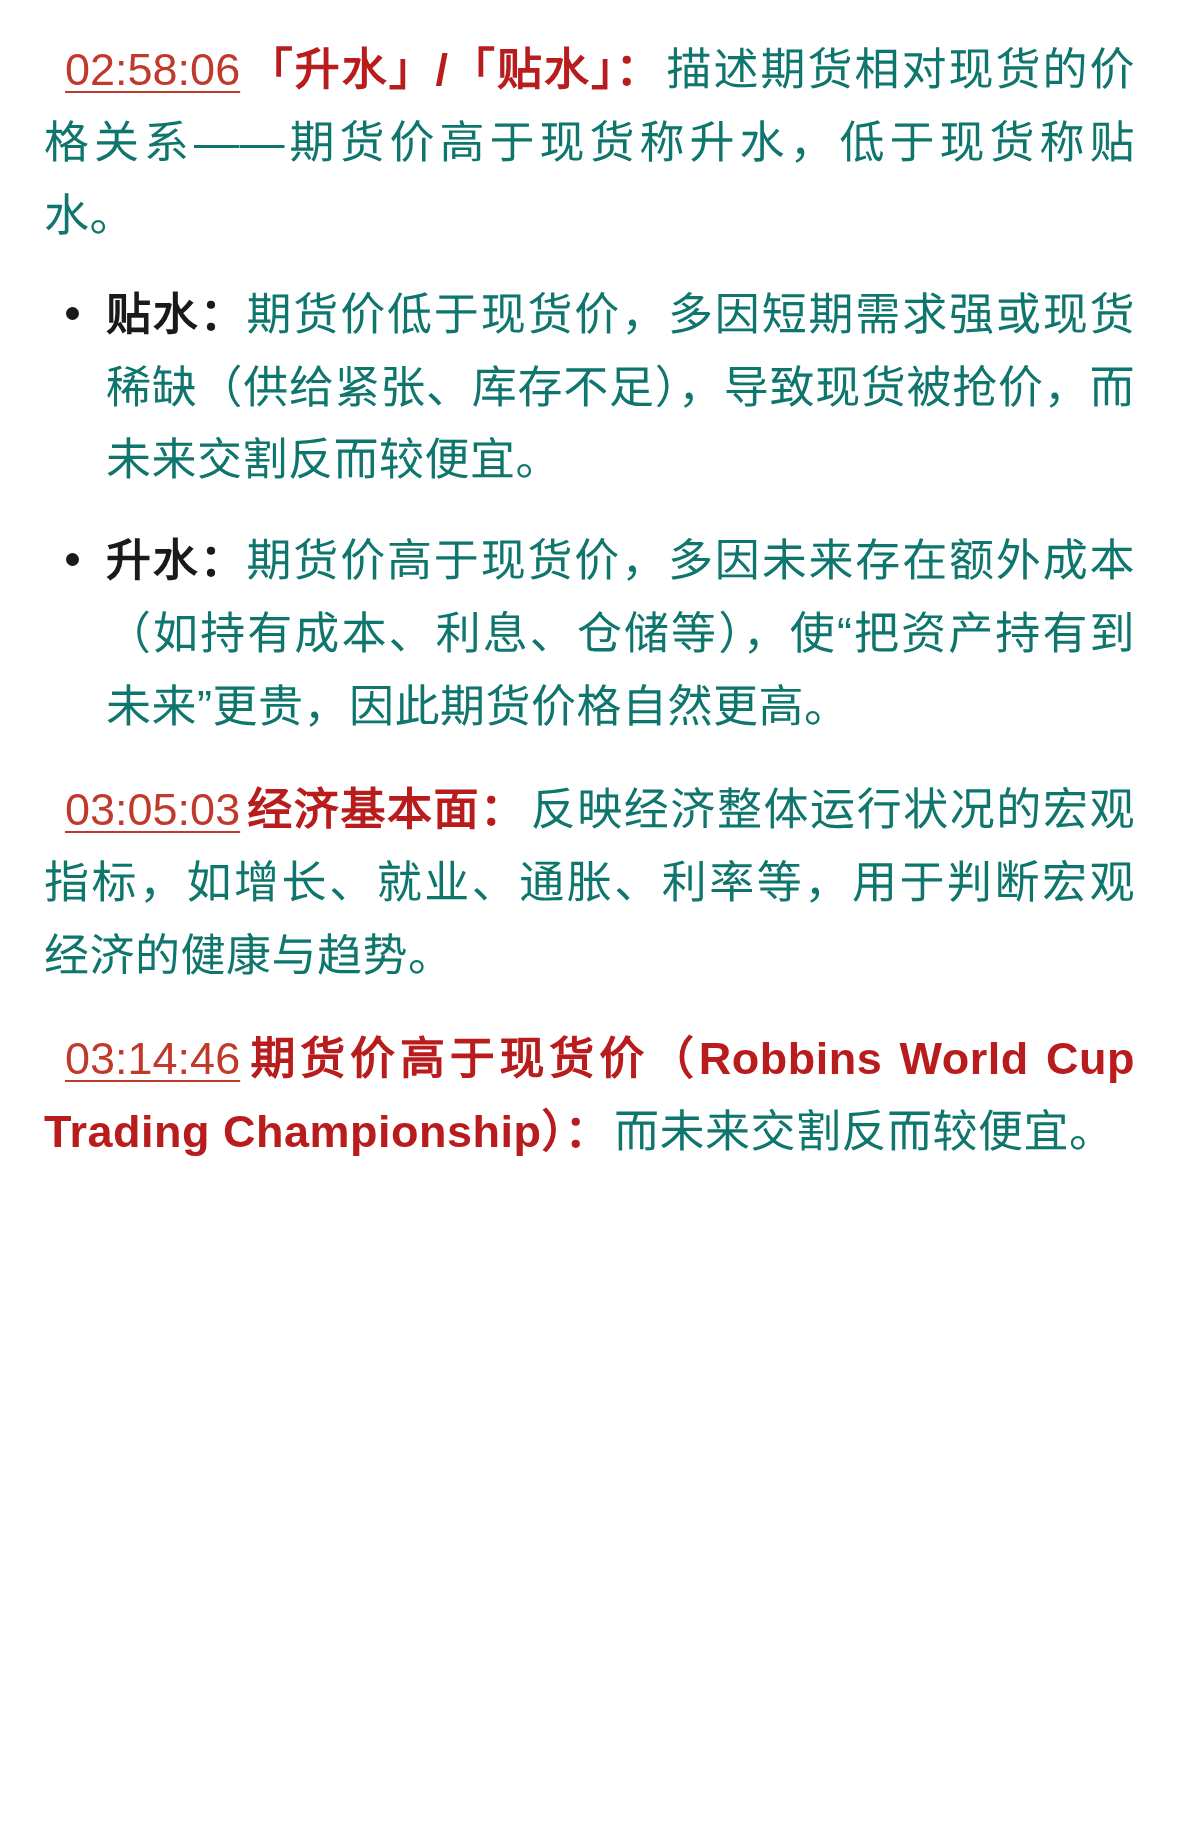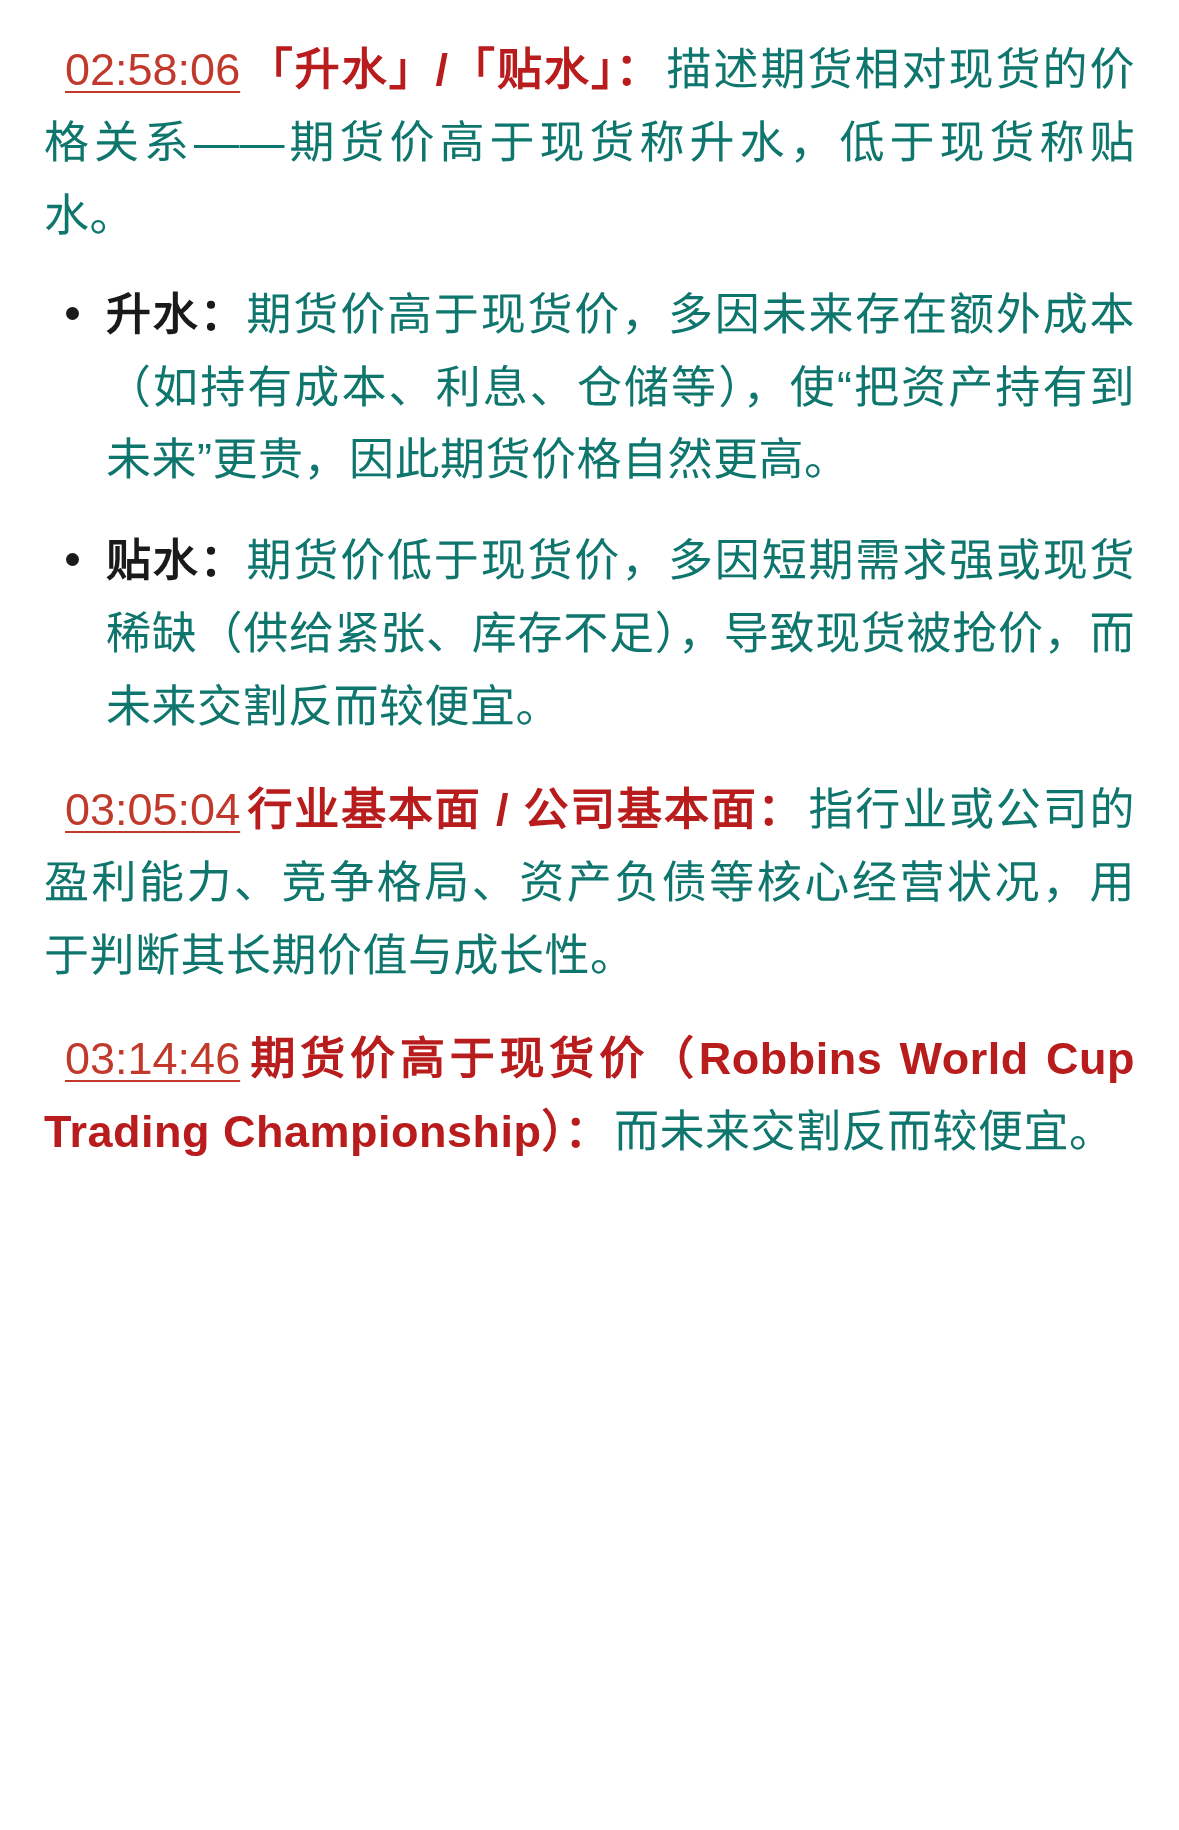--- a/index.html
+++ b/index.html
@@ -86,35 +86,35 @@
 
 <div class="page">
 
   <section class="entry">
     <p class="para">
       <span class="timestamp">02:58:06</span><span class="term">「升水」/「贴水」：</span><span class="body-text">描述期货相对现货的价格关系——期货价高于现货称升水，低于现货称贴水。</span>
     </p>
     <ul class="bullets">
       <li>
         <span class="dot"></span>
-        <span class="bullet-term">升水：</span><span class="body-text">期货价高于现货价，多因未来存在额外成本（如持有成本、利息、仓储等），使“把资产持有到未来”更贵，因此期货价格自然更高。</span>
+        <span class="bullet-term">贴水：</span><span class="body-text">期货价低于现货价，多因短期需求强或现货稀缺（供给紧张、库存不足），导致现货被抢价，而未来交割反而较便宜。</span>
       </li>
       <li>
         <span class="dot"></span>
-        <span class="bullet-term">贴水：</span><span class="body-text">期货价低于现货价，多因短期需求强或现货稀缺（供给紧张、库存不足），导致现货被抢价，而未来交割反而较便宜。</span>
+        <span class="bullet-term">升水：</span><span class="body-text">期货价高于现货价，多因未来存在额外成本（如持有成本、利息、仓储等），使“把资产持有到未来”更贵，因此期货价格自然更高。</span>
       </li>
     </ul>
   </section>
 
-
   <section class="entry">
     <p class="para">
-      <span class="timestamp">03:05:04</span><span class="term">行业基本面 / 公司基本面：</span><span class="body-text">指行业或公司的盈利能力、竞争格局、资产负债等核心经营状况，用于判断其长期价值与成长性。</span>
+      <span class="timestamp">03:05:03</span><span class="term">经济基本面：</span><span class="body-text">反映经济整体运行状况的宏观指标，如增长、就业、通胀、利率等，用于判断宏观经济的健康与趋势。</span>
     </p>
   </section>
+
 
   <section class="entry">
     <p class="para">
       <span class="timestamp">03:14:46</span><span class="term">期货价高于现货价（Robbins World Cup Trading Championship）：</span><span class="body-text">而未来交割反而较便宜。</span>
     </p>
   </section>
 
 </div>
 
 </body></html>

